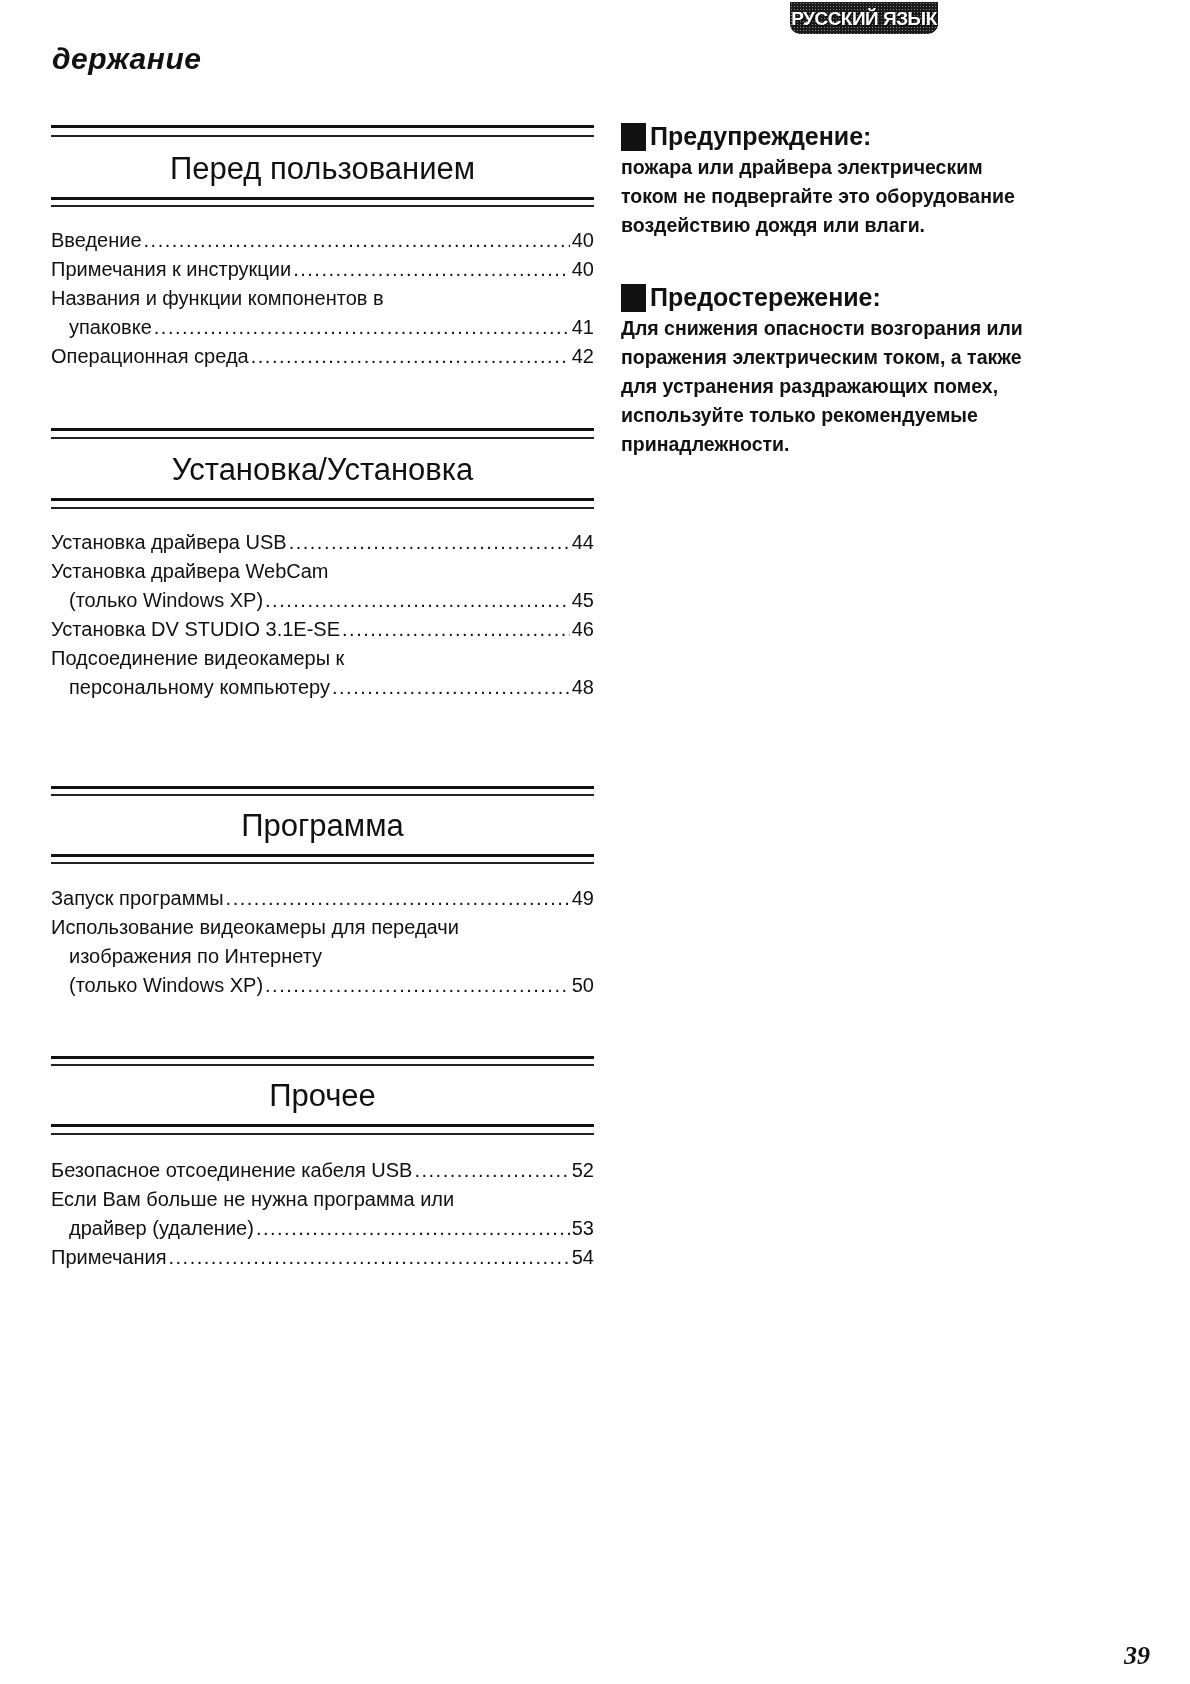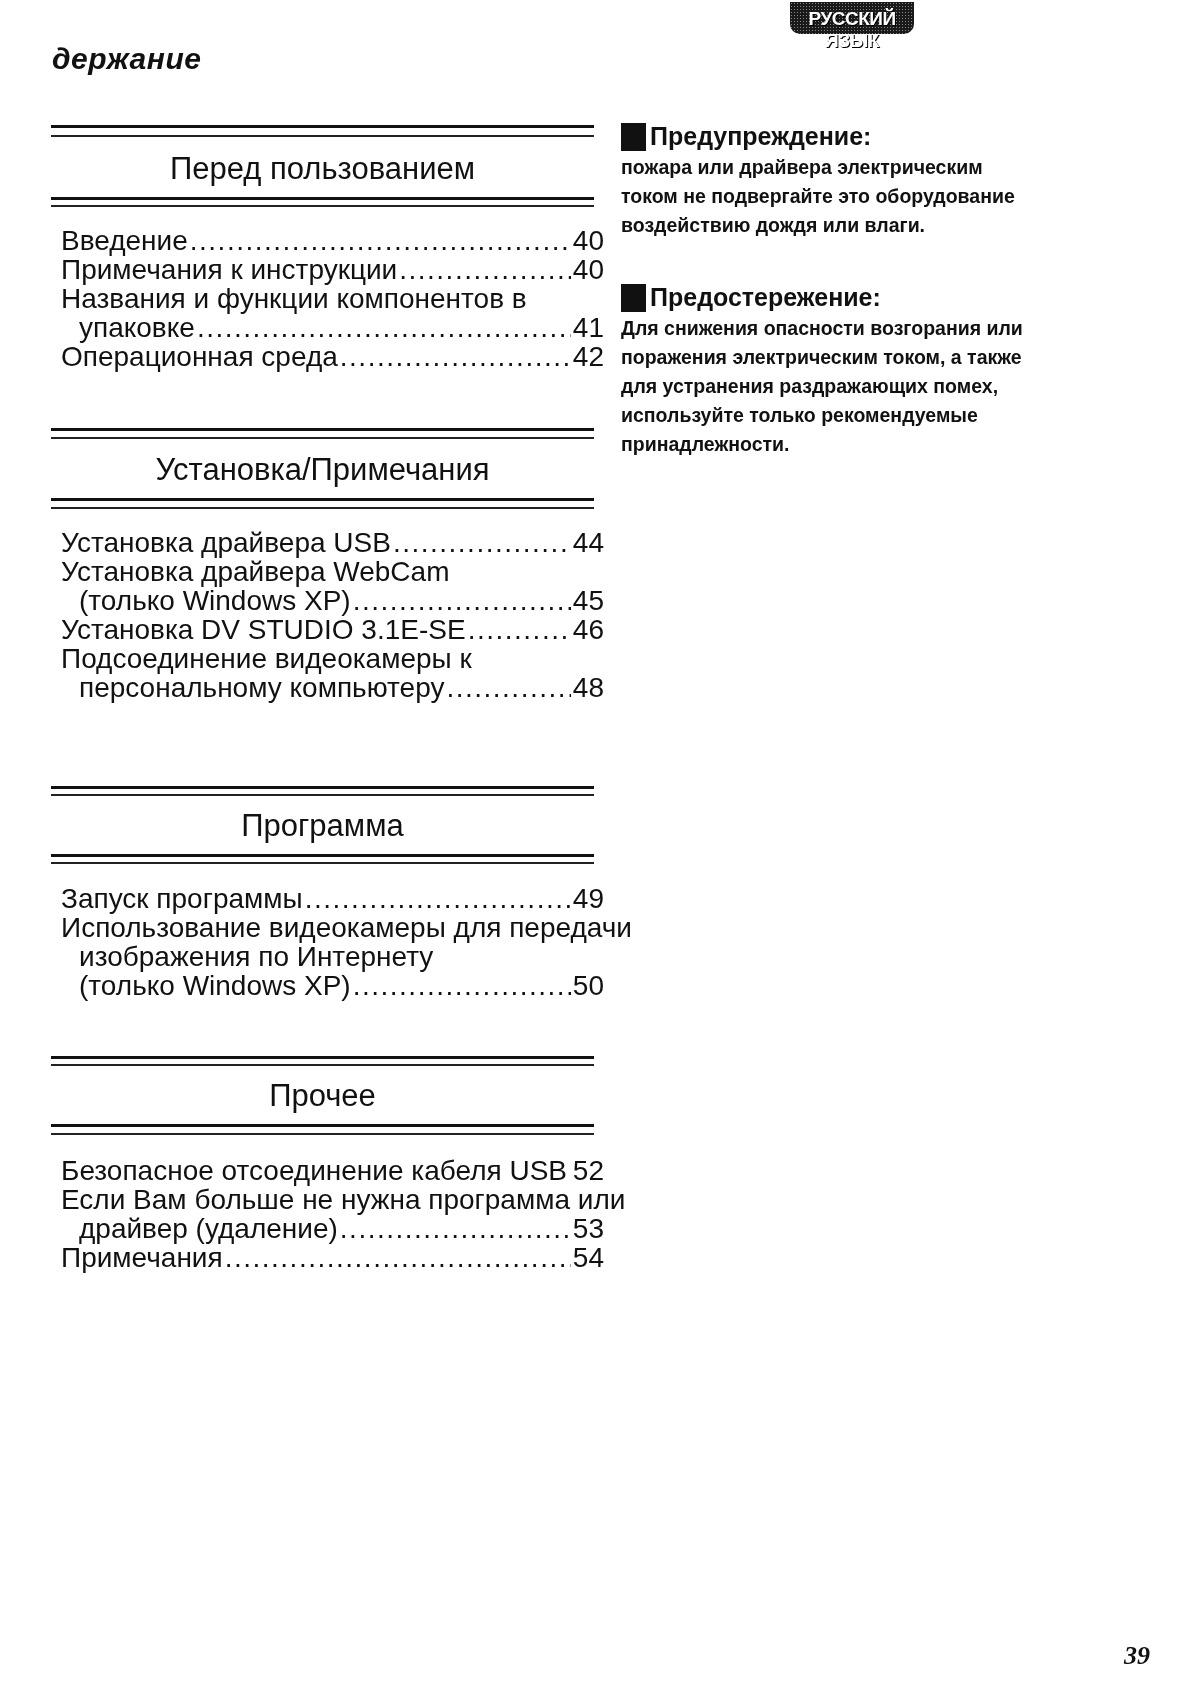--- a/index.html
+++ b/index.html
@@ -1,26 +1,26 @@
 <!DOCTYPE html>
 <html><head>
   <meta charset="utf-8">
   <style>
     html, body { margin: 0; padding: 0; background: #ffffff; }
     body { width: 1190px; height: 1684px; position: relative; overflow: hidden; color: #111; font-family: "Liberation Sans", sans-serif; }
     .page-heading { position: absolute; left: 52px; top: 42px; font-size: 30px; font-weight: bold; font-style: italic; letter-spacing: 0.5px; }
-    .lang-badge { position: absolute; left: 790px; top: 2px; width: 124px; height: 32px; background: #1a1a1a; border-radius: 0 0 10px 10px;
+    .lang-badge { position: absolute; left: 790px; top: 2px; width: 148px; height: 32px; background: #1a1a1a; border-radius: 0 0 10px 10px;
       background-image: radial-gradient(#888 1px, transparent 1px); background-size: 3px 3px; }
     .lang-badge span { position: absolute; left: 0; right: 0; top: 6px; text-align: center; color: #fff; font-weight: bold; font-size: 19px; letter-spacing: -0.5px; text-shadow: 1px 1px 0 #000; }
     .left { position: absolute; left: 51px; width: 543px; }
     .sec-head { position: absolute; left: 0; width: 543px; }
     .rule-thick { position: absolute; left: 0; width: 100%; height: 3px; background: #111; }
     .rule-thin { position: absolute; left: 0; width: 100%; height: 2px; background: #222; }
     .sec-title { position: absolute; left: 0; width: 100%; text-align: center; font-size: 31px; font-weight: normal; }
-    .toc { position: absolute; left: 10px; width: 543px; font-size: 28px; line-height: 29px; }
+    .toc { position: absolute; left: 0; width: 543px; font-size: 20px; line-height: 29px; }
     .toc-row { display: flex; align-items: baseline; white-space: nowrap; }
     .toc-row.cont { padding-left: 18px; }
     .toc-row .t { flex: 0 0 auto; }
     .toc-row .dots { flex: 1 1 auto; overflow: hidden; margin: 0 2px; }
     .toc-row .dots::after { content: "................................................................................................................................................"; letter-spacing: 1.5px; }
     .toc-row .p { flex: 0 0 auto; }
     .right { position: absolute; left: 621px; width: 540px; }
     .warn-title { font-size: 25px; font-weight: bold; display: flex; align-items: center; }
     .warn-title .sq { display: inline-block; width: 25px; height: 28px; background: #111; margin-right: 4px; }
     .warn-body { font-size: 19.5px; font-weight: bold; line-height: 29px; margin-top: 2px; }
@@ -65,21 +65,21 @@
     <div class="toc-row">
         <span class="t">Операционная среда</span>
         <span class="dots"></span>
         <span class="p">42</span>
       </div>
   </div>
 
   <div class="sec-head" style="top:428px;height:84px;">
     <div class="rule-thick" style="top:0;"></div>
     <div class="rule-thin" style="top:9px;"></div>
-    <div class="sec-title" style="top:24px;">Установка/Примечания</div>
+    <div class="sec-title" style="top:24px;">Установка/Установка</div>
     <div class="rule-thick" style="top:70px;"></div>
     <div class="rule-thin" style="top:79px;"></div>
   </div>
   <div class="toc" style="top:528px;">
     <div class="toc-row">
         <span class="t">Установка драйвера USB</span>
         <span class="dots"></span>
         <span class="p">44</span>
       </div>
     <div class="toc-row">

